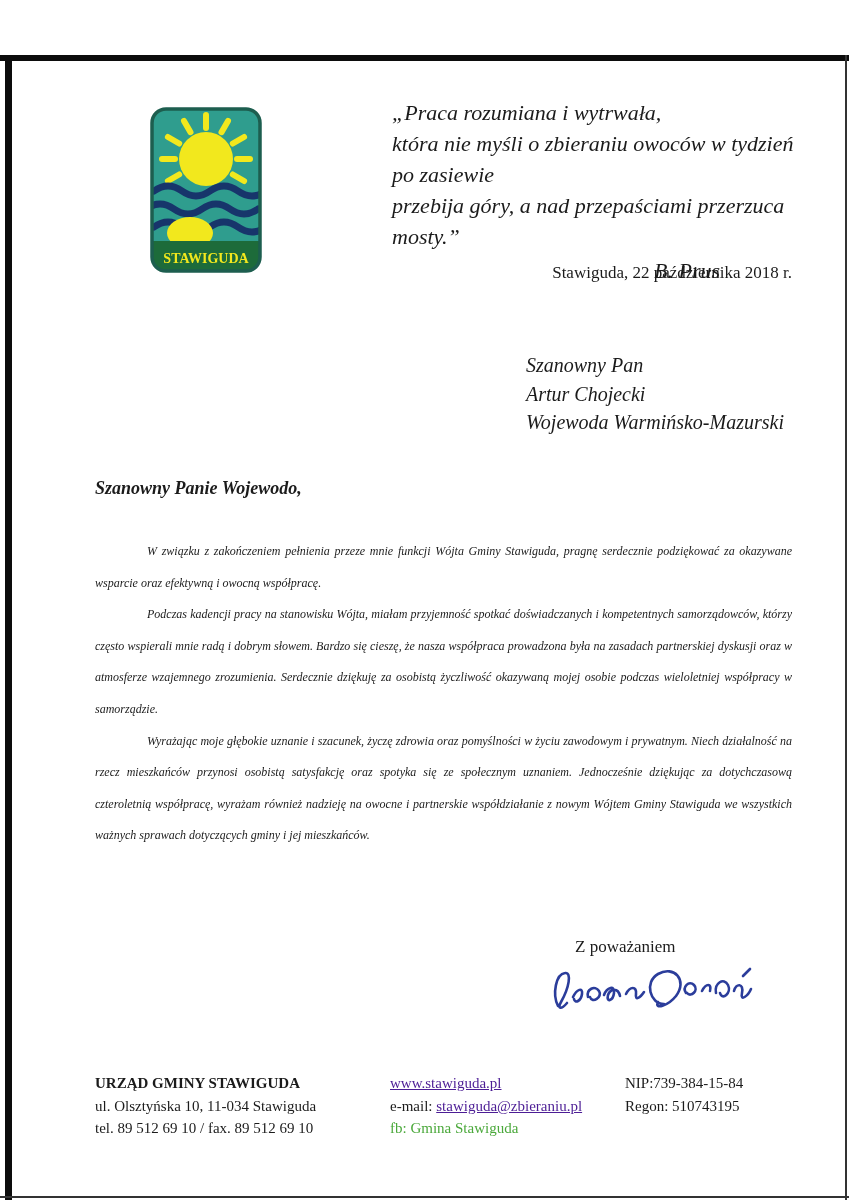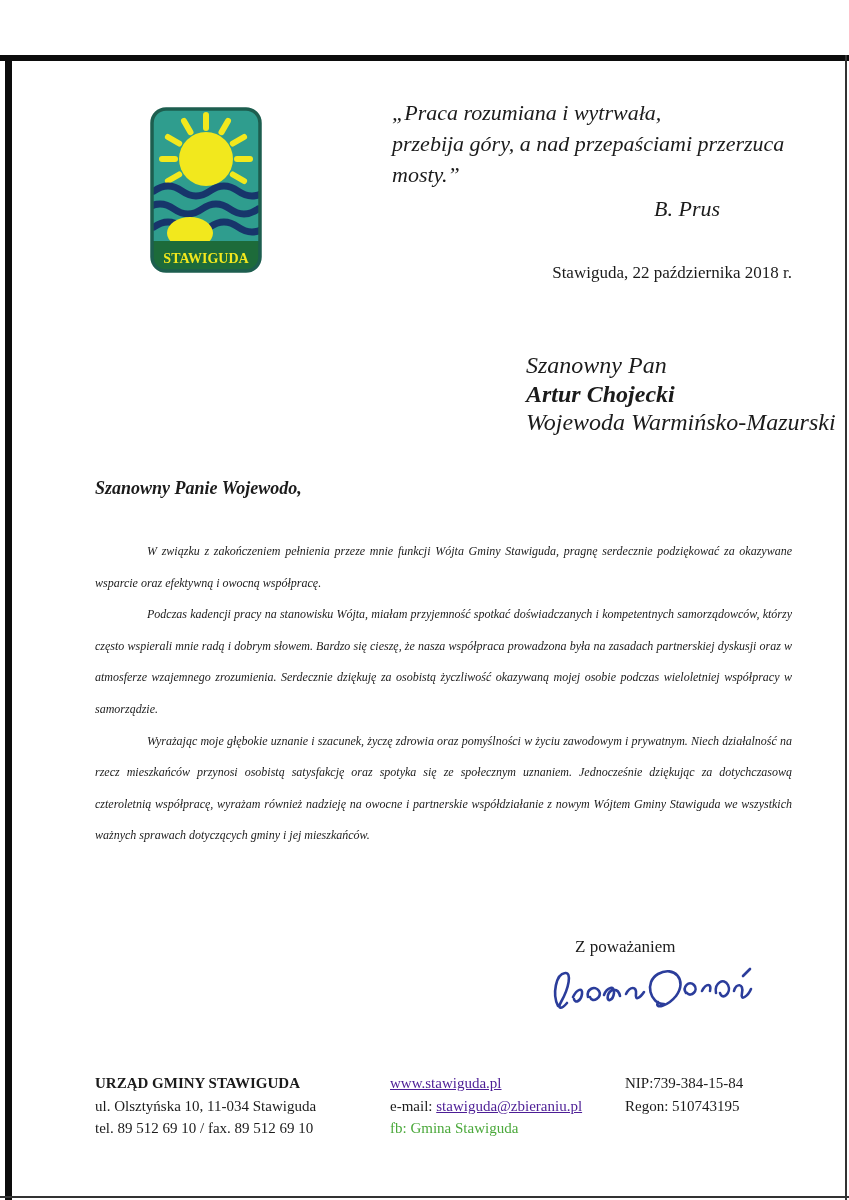--- a/index.html
+++ b/index.html
@@ -16,22 +16,22 @@
   .logo { position:absolute; left:150px; top:107px; width:116px; height:166px; }
 
   .quote { position:absolute; left:392px; top:97px; width:410px;
            font-style:italic; font-size:22px; line-height:31px; }
   .quote .author { margin-left:262px; margin-top:3px; }
 
   .dateline { position:absolute; top:263px; left:540px; width:252px;
               font-size:17px; text-align:right; }
 
   .recipient { position:absolute; left:526px; top:351px;
-               font-style:italic; font-size:24px; line-height:28.5px; }
-  .recipient .name { font-weight:bold; }
+               font-style:italic; font-size:20px; line-height:28.5px; }
+  .recipient .name { font-weight:normal; }
 
   .salutation { position:absolute; left:95px; top:478px;
                 font-weight:bold; font-style:italic; font-size:18px; }
 
   .letter-body { position:absolute; left:95px; top:536px; width:697px;
                  font-style:italic; font-size:12px; line-height:31.6px;
                  text-align:justify; }
   .letter-body p { margin:0; text-indent:52px; }
 
   .closing { position:absolute; left:575px; top:937px; font-size:17px; }
@@ -85,20 +85,21 @@
         <ellipse cx="40" cy="126" rx="23" ry="16" fill="#f2e81d"></ellipse>
         <rect x="0" y="134" width="112" height="32" fill="#1d6b3a"></rect>
         <text x="56" y="156" text-anchor="middle" font-size="14" font-weight="bold" fill="#f2e81d" font-family="Liberation Serif, serif">STAWIGUDA</text>
       </g>
       <rect x="2" y="2" width="108" height="162" rx="14" fill="none" stroke="#1d5e4f" stroke-width="3.5"></rect>
     </svg>
   </div>
 
   <div class="quote">
     <div>„Praca rozumiana i wytrwała,</div>
+    <div>która nie myśli o zbieraniu owoców w tydzień po zasiewie</div>
     <div>przebija góry, a nad przepaściami przerzuca mosty.”</div>
     <div class="author">B. Prus</div>
   </div>
 
   <div class="dateline">Stawiguda, 22 października 2018 r.</div>
 
   <div class="recipient">
     <div>Szanowny Pan</div>
     <div class="name">Artur Chojecki</div>
     <div>Wojewoda Warmińsko-Mazurski</div>

